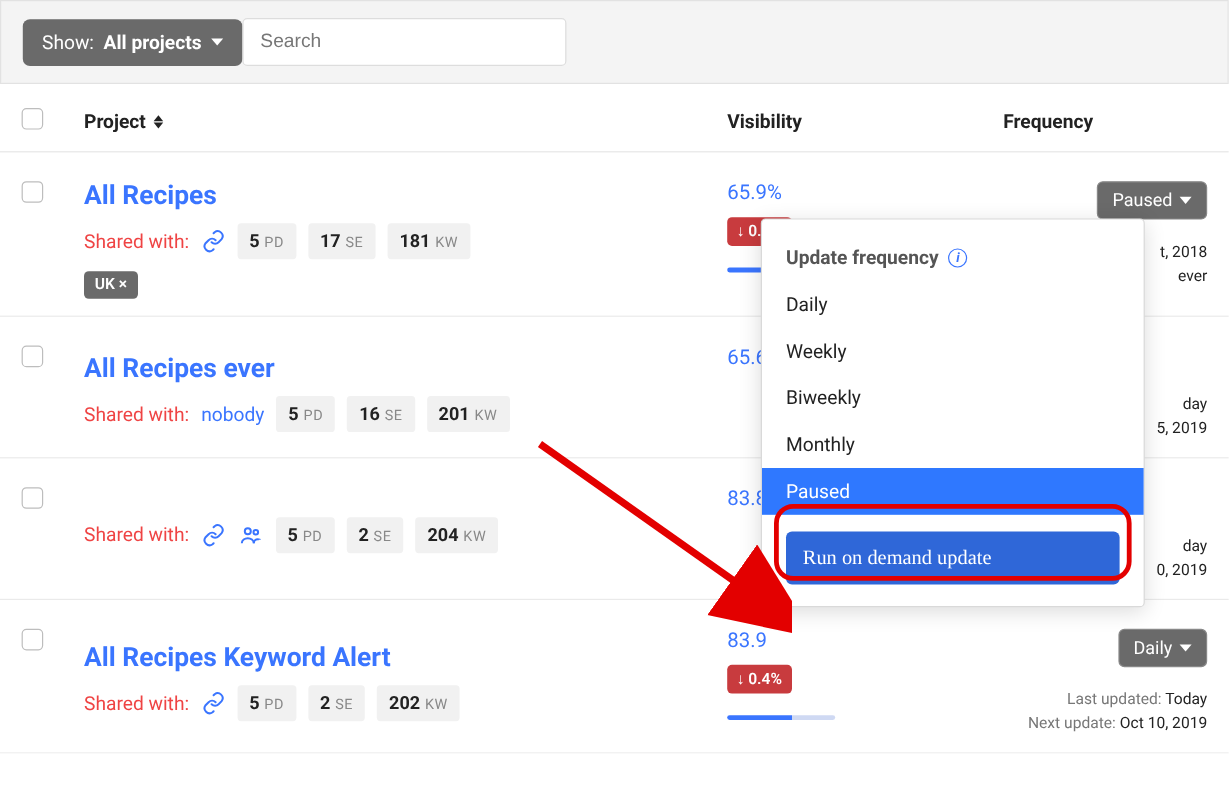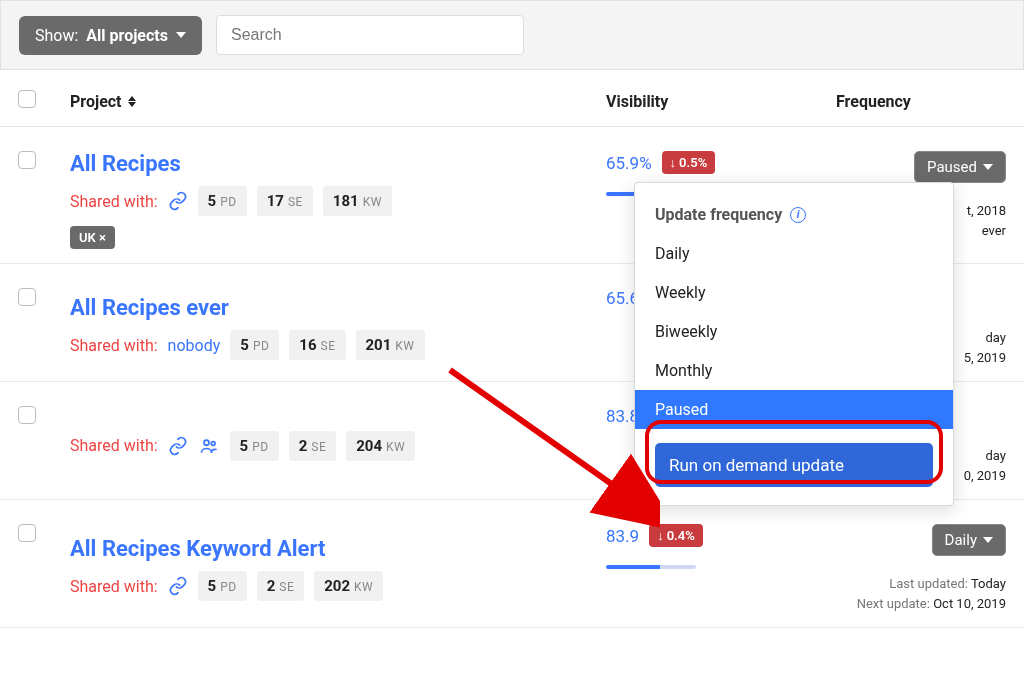--- a/index.html
+++ b/index.html
@@ -8,21 +8,20 @@
     font-family: -apple-system, BlinkMacSystemFont, "Segoe UI", Roboto, Arial, sans-serif;
     background: #fff;
     color: #222;
     font-size: 15px;
   }
   .topbar {
     background: #f4f4f4;
     border: 1px solid #e2e2e2;
     display: flex;
     align-items: center;
-    gap: 14px;
     padding: 14px 18px;
   }
   .show-btn {
     background: #6a6a6a;
     color: #fff;
     border-radius: 6px;
     padding: 10px 16px;
     display: flex;
     align-items: center;
     gap: 8px;
@@ -35,21 +34,21 @@
     border-left: 5px solid transparent;
     border-right: 5px solid transparent;
     border-top: 6px solid currentColor;
     display: inline-block;
   }
   .search-input {
     background: #fff;
     border: 1px solid #ddd;
     border-radius: 4px;
     padding: 10px 14px;
-    width: 308px;
+    width: 270px;
     font-size: 16px;
     color: #333;
   }
   .search-input::placeholder { color: #777; }
 
   .table-header {
     display: flex;
     align-items: center;
     padding: 20px 18px 14px 18px;
     border-bottom: 1px solid #e6e6e6;
@@ -128,22 +127,23 @@
     font-size: 13px;
     font-weight: 600;
     display: inline-flex;
     align-items: center;
     gap: 4px;
     margin-top: 10px;
   }
 
   .vis-cell {
     display: flex;
-    align-items: center;
+    align-items: flex-start;
     gap: 10px;
+    flex-direction: column;
   }
   .vis-pct { color: #3a75ff; font-size: 17px; }
   .delta-badge {
     background: #c83b3e;
     color: #fff;
     border-radius: 4px;
     padding: 4px 8px;
     font-size: 13px;
     font-weight: 600;
     display: inline-flex;
@@ -223,20 +223,21 @@
   }
   .run-btn {
     margin: 14px 20px 4px 20px;
     background: #2f67d8;
     color: #fff;
     border-radius: 5px;
     padding: 12px 14px;
     font-size: 17px;
     text-align: left;
     cursor: pointer;
+    font-family: Liberation Serif, serif;
   }
   .highlight-ring-outer {
     position: absolute;
     border: 4px solid #e30000;
     border-radius: 16px;
     pointer-events: none;
     z-index: 60;
   }
 
   

